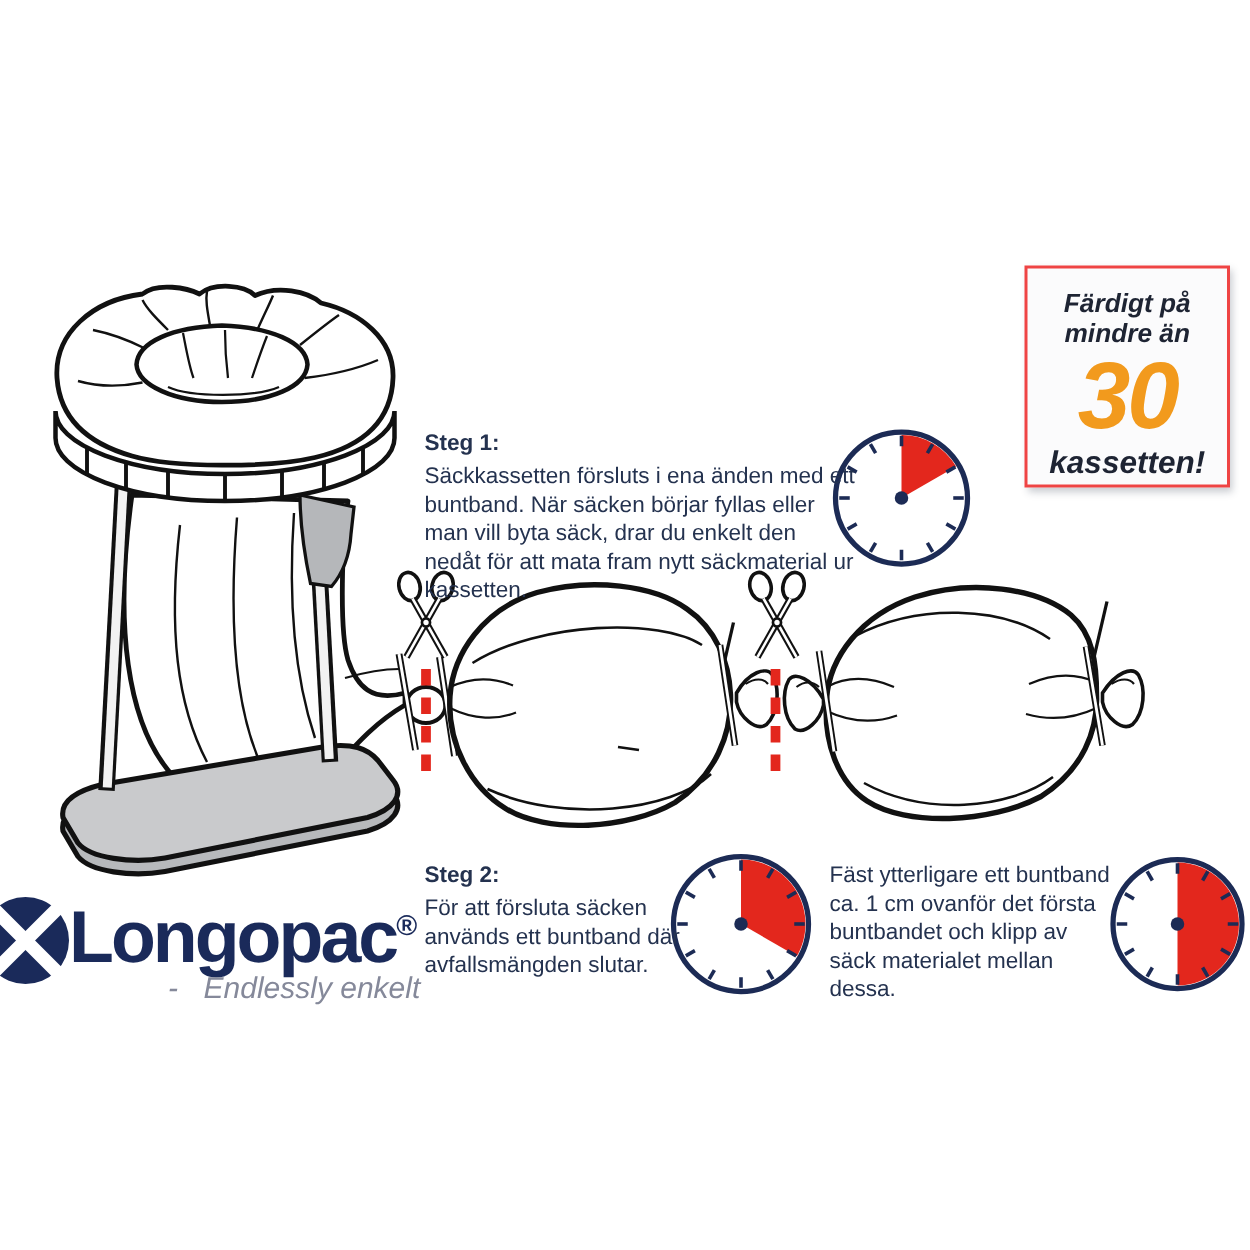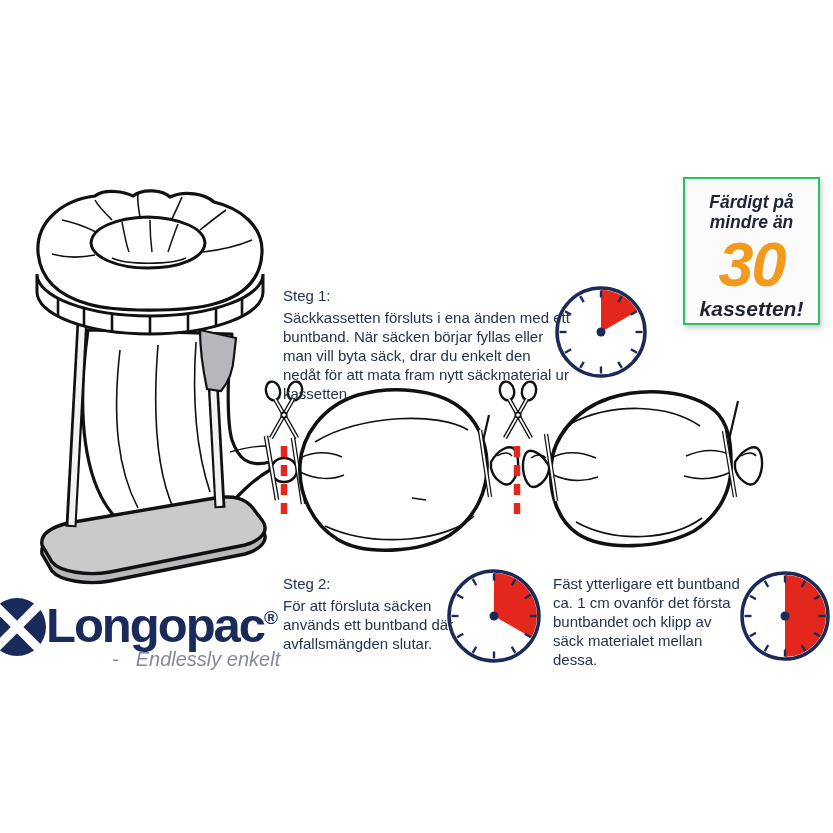--- a/index.html
+++ b/index.html
@@ -1,22 +1,22 @@
 <!DOCTYPE html>
 <html><head>
 <meta charset="utf-8">
 <style>
   html,body{margin:0;padding:0;background:#fff;}
   .page{position:relative;width:833px;height:833px;background:#ffffff;overflow:hidden;
         font-family:"Liberation Sans", sans-serif;}
   .page svg.canvas{position:absolute;left:0;top:0;}
   .step{position:absolute;color:#24324f;font-size:15px;line-height:19px;}
-  .step .step-title{font-weight:normal;margin-bottom:3px;}
+  .step .step-title{font-weight:bold;margin-bottom:3px;}
   .badge{position:absolute;left:683px;top:177px;width:137px;height:148px;background:#fbfbfc;
-         border:2px solid #22c55e;box-shadow:2px 3px 5px rgba(40,50,70,.25);
+         border:2px solid #ef4444;box-shadow:2px 3px 5px rgba(40,50,70,.25);
          text-align:center;box-sizing:border-box;padding-top:13px;}
   .badge .b-line{font-weight:bold;font-style:italic;font-size:17.5px;line-height:20px;color:#1e2433;}
   .badge .b-num{font-weight:bold;font-style:italic;font-size:63px;line-height:62px;color:#f29a1d;
                 letter-spacing:-2px;margin-top:1px;}
   .badge .b-sek{font-weight:bold;font-style:italic;font-size:21px;line-height:24px;color:#1e2433;margin-top:2px;}
   .wordmark{position:absolute;left:46px;top:597px;font-size:49px;font-weight:bold;color:#1a2a5a;
             letter-spacing:-2px;white-space:nowrap;}
   .wordmark sup{font-size:19px;letter-spacing:0;vertical-align:18px;}
   .tagline{position:absolute;left:112px;top:648px;font-size:20px;font-style:italic;color:#85899a;}
   .tagline .dash{display:inline-block;margin-right:17px;}

